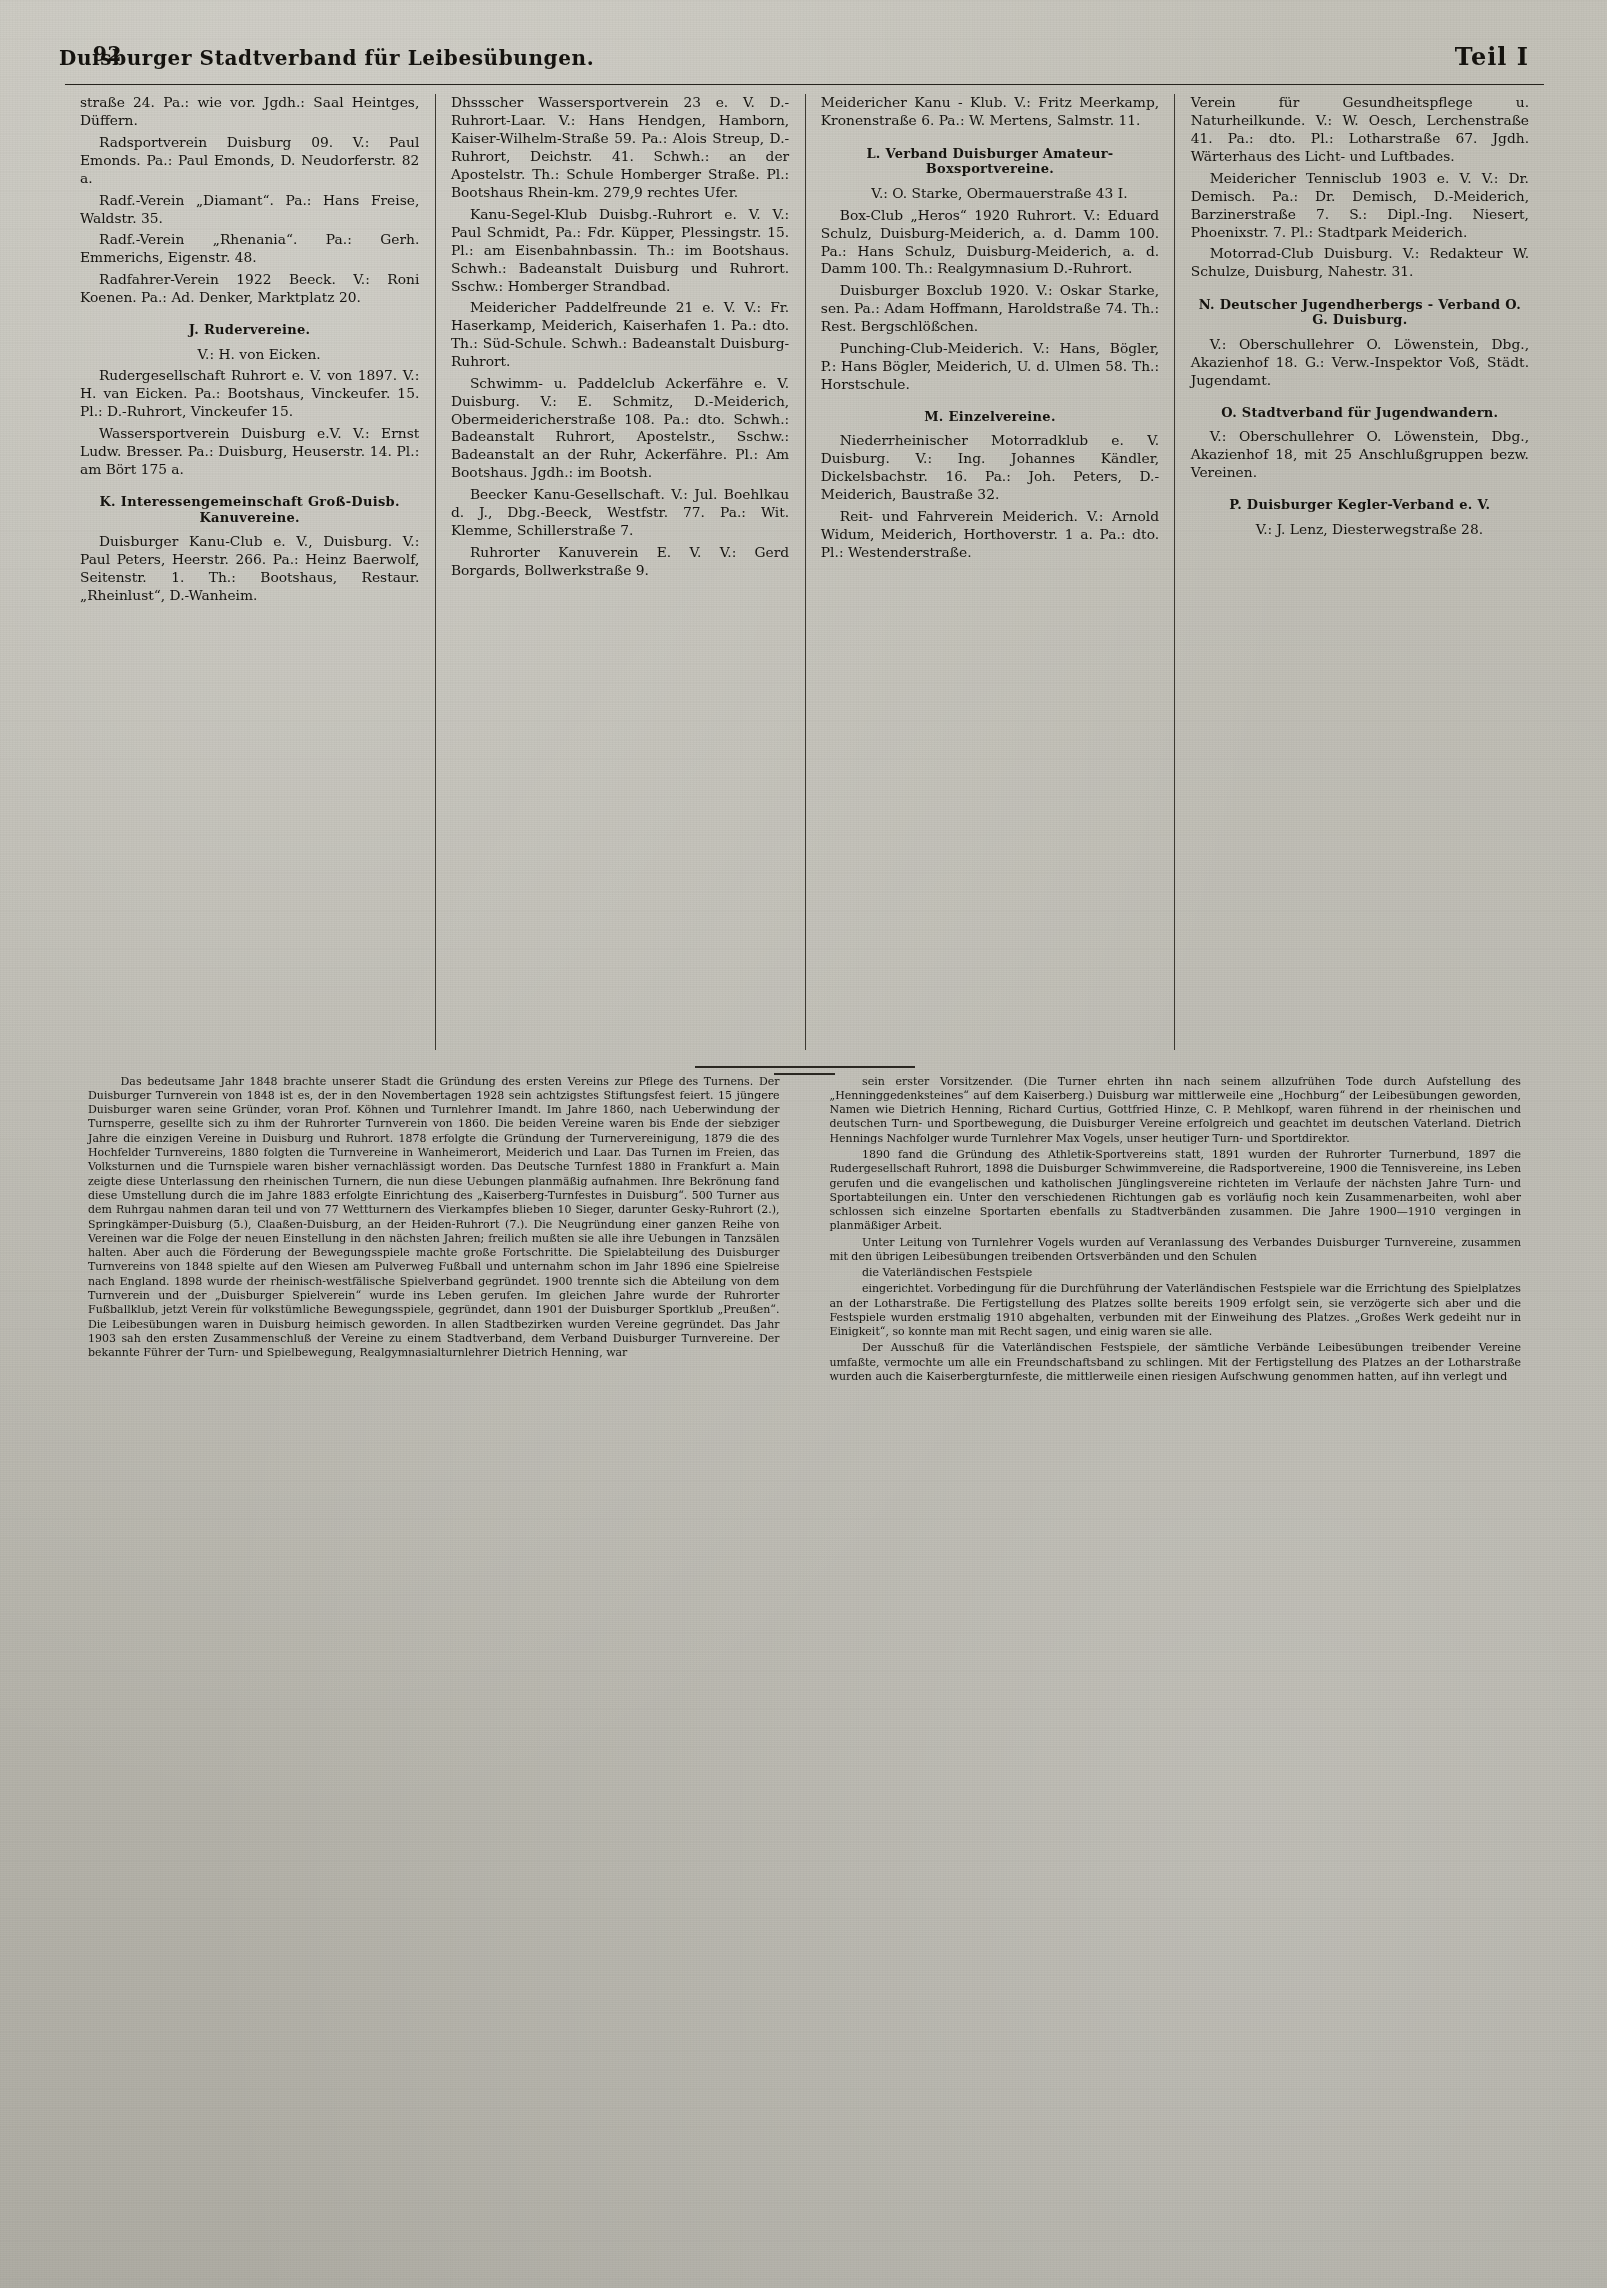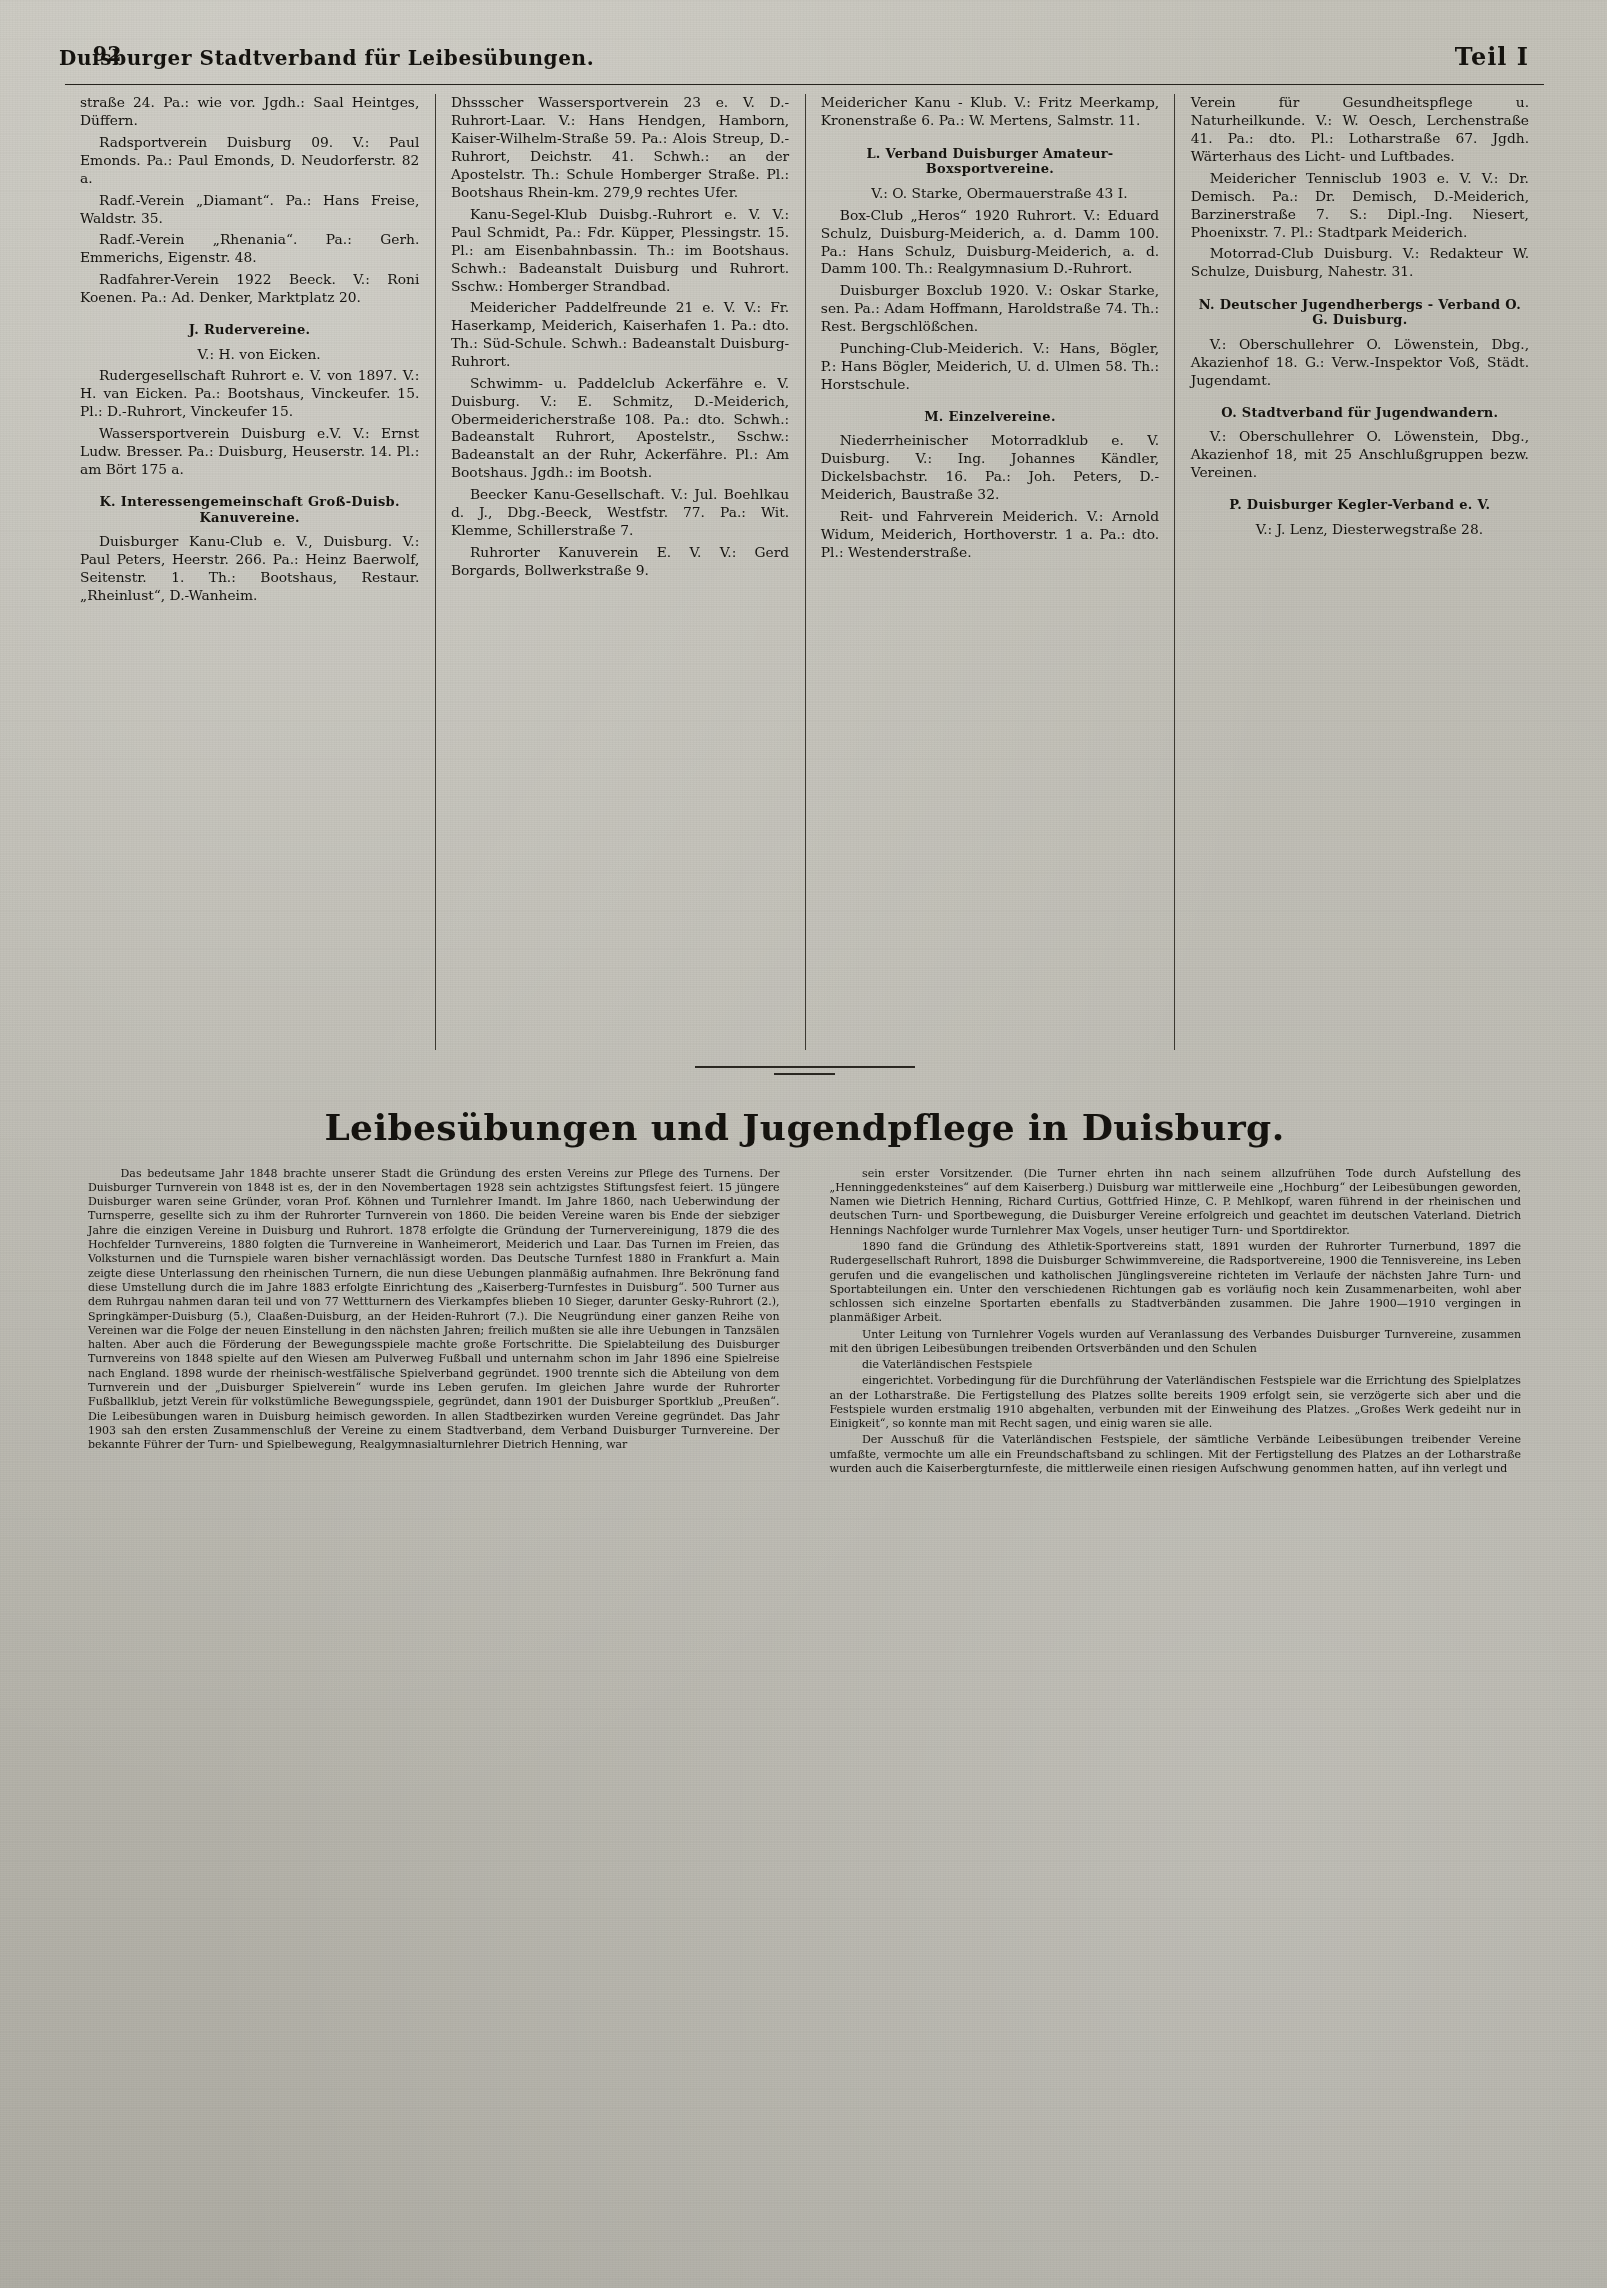--- a/index.html
+++ b/index.html
@@ -238,21 +238,20 @@
         <div class="sec-head">P. Duisburger Kegler-Verband e. V.</div>
         <p class="centered">V.: J. Lenz, Diesterwegstraße 28.</p>
       </div>
     </div>
 
     <div class="ornament">
       <div class="l1"></div>
       <div class="l2"></div>
     </div>
 
-    <div class="article-title">Leibesübungen und Jugendpflege in Duisburg.</div>
 
     <div class="cols2">
       <div class="col2 left">
         <p>Das bedeutsame Jahr 1848 brachte unserer Stadt die Gründung des ersten Vereins zur Pflege des Turnens. Der Duisburger Turnverein von 1848 ist es, der in den Novembertagen 1928 sein achtzigstes Stiftungsfest feiert. 15 jüngere Duisburger waren seine Gründer, voran Prof. Köhnen und Turnlehrer Imandt. Im Jahre 1860, nach Ueberwindung der Turnsperre, gesellte sich zu ihm der Ruhrorter Turnverein von 1860. Die beiden Vereine waren bis Ende der siebziger Jahre die einzigen Vereine in Duisburg und Ruhrort. 1878 erfolgte die Gründung der Turnervereinigung, 1879 die des Hochfelder Turnvereins, 1880 folgten die Turnvereine in Wanheimerort, Meiderich und Laar. Das Turnen im Freien, das Volksturnen und die Turnspiele waren bisher vernachlässigt worden. Das Deutsche Turnfest 1880 in Frankfurt a. Main zeigte diese Unterlassung den rheinischen Turnern, die nun diese Uebungen planmäßig aufnahmen. Ihre Bekrönung fand diese Umstellung durch die im Jahre 1883 erfolgte Einrichtung des „Kaiserberg-Turnfestes in Duisburg“. 500 Turner aus dem Ruhrgau nahmen daran teil und von 77 Wettturnern des Vierkampfes blieben 10 Sieger, darunter Gesky-Ruhrort (2.), Springkämper-Duisburg (5.), Claaßen-Duisburg, an der Heiden-Ruhrort (7.). Die Neugründung einer ganzen Reihe von Vereinen war die Folge der neuen Einstellung in den nächsten Jahren; freilich mußten sie alle ihre Uebungen in Tanzsälen halten. Aber auch die Förderung der Bewegungsspiele machte große Fortschritte. Die Spielabteilung des Duisburger Turnvereins von 1848 spielte auf den Wiesen am Pulverweg Fußball und unternahm schon im Jahr 1896 eine Spielreise nach England. 1898 wurde der rheinisch-westfälische Spielverband gegründet. 1900 trennte sich die Abteilung von dem Turnverein und der „Duisburger Spielverein“ wurde ins Leben gerufen. Im gleichen Jahre wurde der Ruhrorter Fußballklub, jetzt Verein für volkstümliche Bewegungsspiele, gegründet, dann 1901 der Duisburger Sportklub „Preußen“. Die Leibesübungen waren in Duisburg heimisch geworden. In allen Stadtbezirken wurden Vereine gegründet. Das Jahr 1903 sah den ersten Zusammenschluß der Vereine zu einem Stadtverband, dem Verband Duisburger Turnvereine. Der bekannte Führer der Turn- und Spielbewegung, Realgymnasialturnlehrer Dietrich Henning, war</p>
       </div>
       <div class="col2 right">
         <p>sein erster Vorsitzender. (Die Turner ehrten ihn nach seinem allzufrühen Tode durch Aufstellung des „Henninggedenksteines“ auf dem Kaiserberg.) Duisburg war mittlerweile eine „Hochburg“ der Leibesübungen geworden, Namen wie Dietrich Henning, Richard Curtius, Gottfried Hinze, C. P. Mehlkopf, waren führend in der rheinischen und deutschen Turn- und Sportbewegung, die Duisburger Vereine erfolgreich und geachtet im deutschen Vaterland. Dietrich Hennings Nachfolger wurde Turnlehrer Max Vogels, unser heutiger Turn- und Sportdirektor.</p>
         <p>1890 fand die Gründung des Athletik-Sportvereins statt, 1891 wurden der Ruhrorter Turnerbund, 1897 die Rudergesellschaft Ruhrort, 1898 die Duisburger Schwimmvereine, die Radsportvereine, 1900 die Tennisvereine, ins Leben gerufen und die evangelischen und katholischen Jünglingsvereine richteten im Verlaufe der nächsten Jahre Turn- und Sportabteilungen ein. Unter den verschiedenen Richtungen gab es vorläufig noch kein Zusammenarbeiten, wohl aber schlossen sich einzelne Sportarten ebenfalls zu Stadtverbänden zusammen. Die Jahre 1900—1910 vergingen in planmäßiger Arbeit.</p>
         <p>Unter Leitung von Turnlehrer Vogels wurden auf Veranlassung des Verbandes Duisburger Turnvereine, zusammen mit den übrigen Leibesübungen treibenden Ortsverbänden und den Schulen</p>
         <p class="subhead">die Vaterländischen Festspiele</p>

